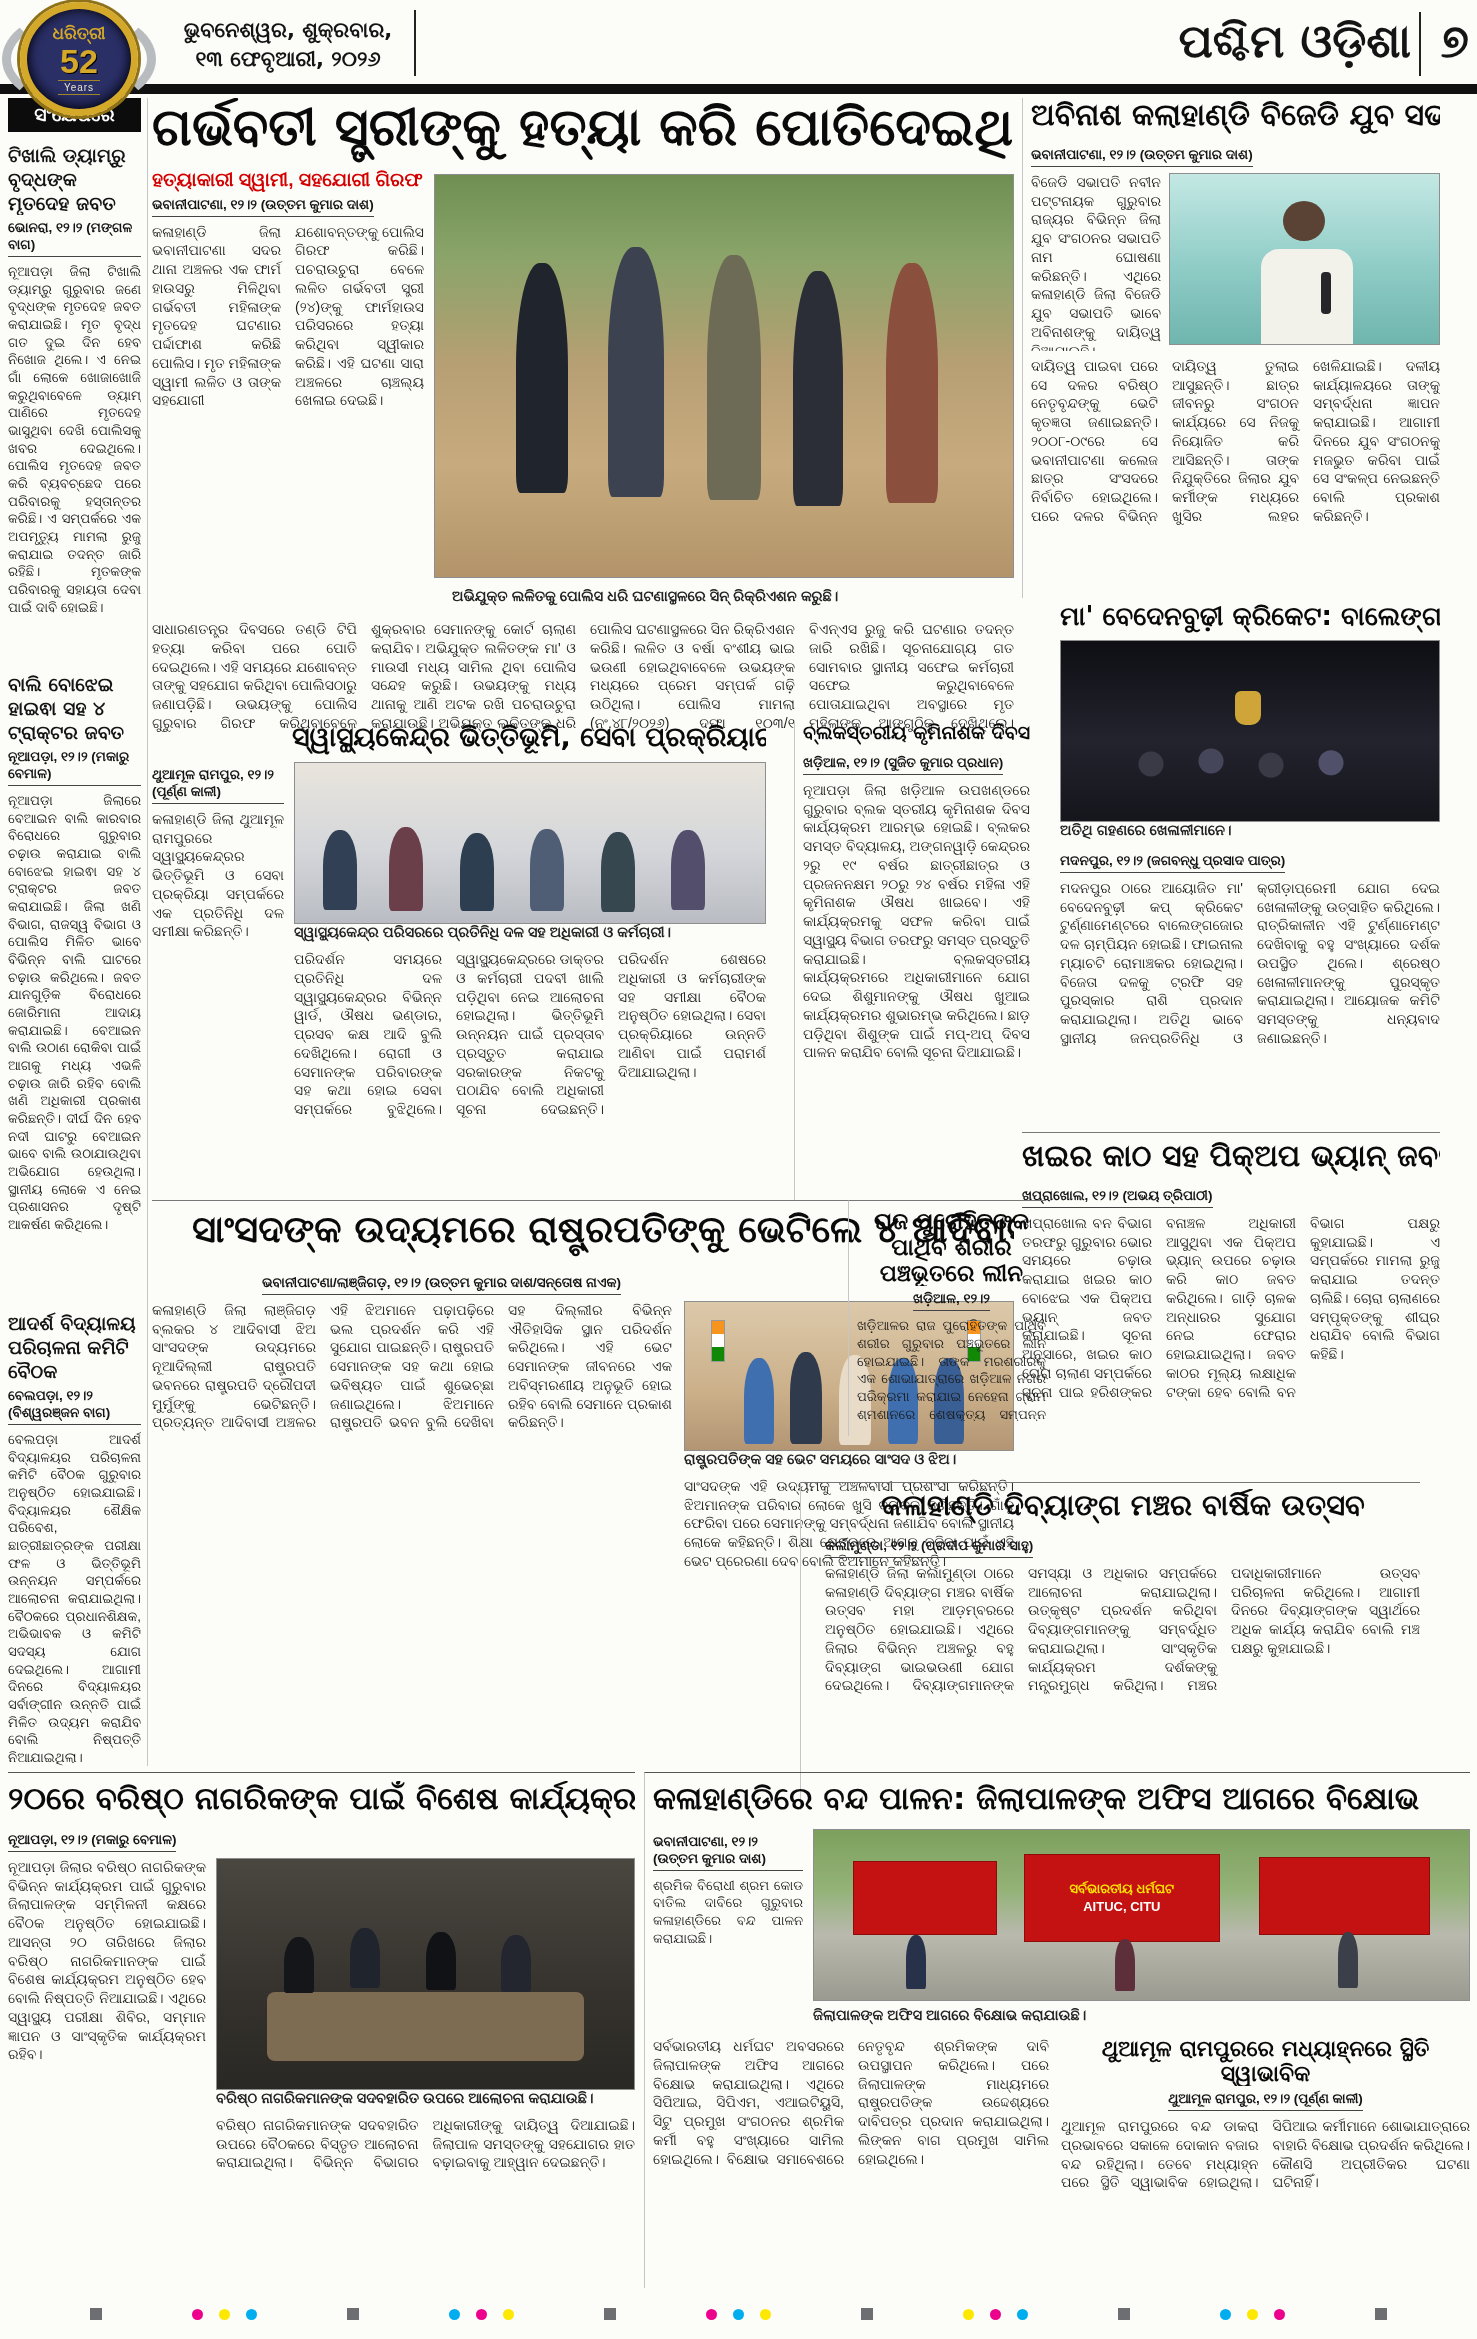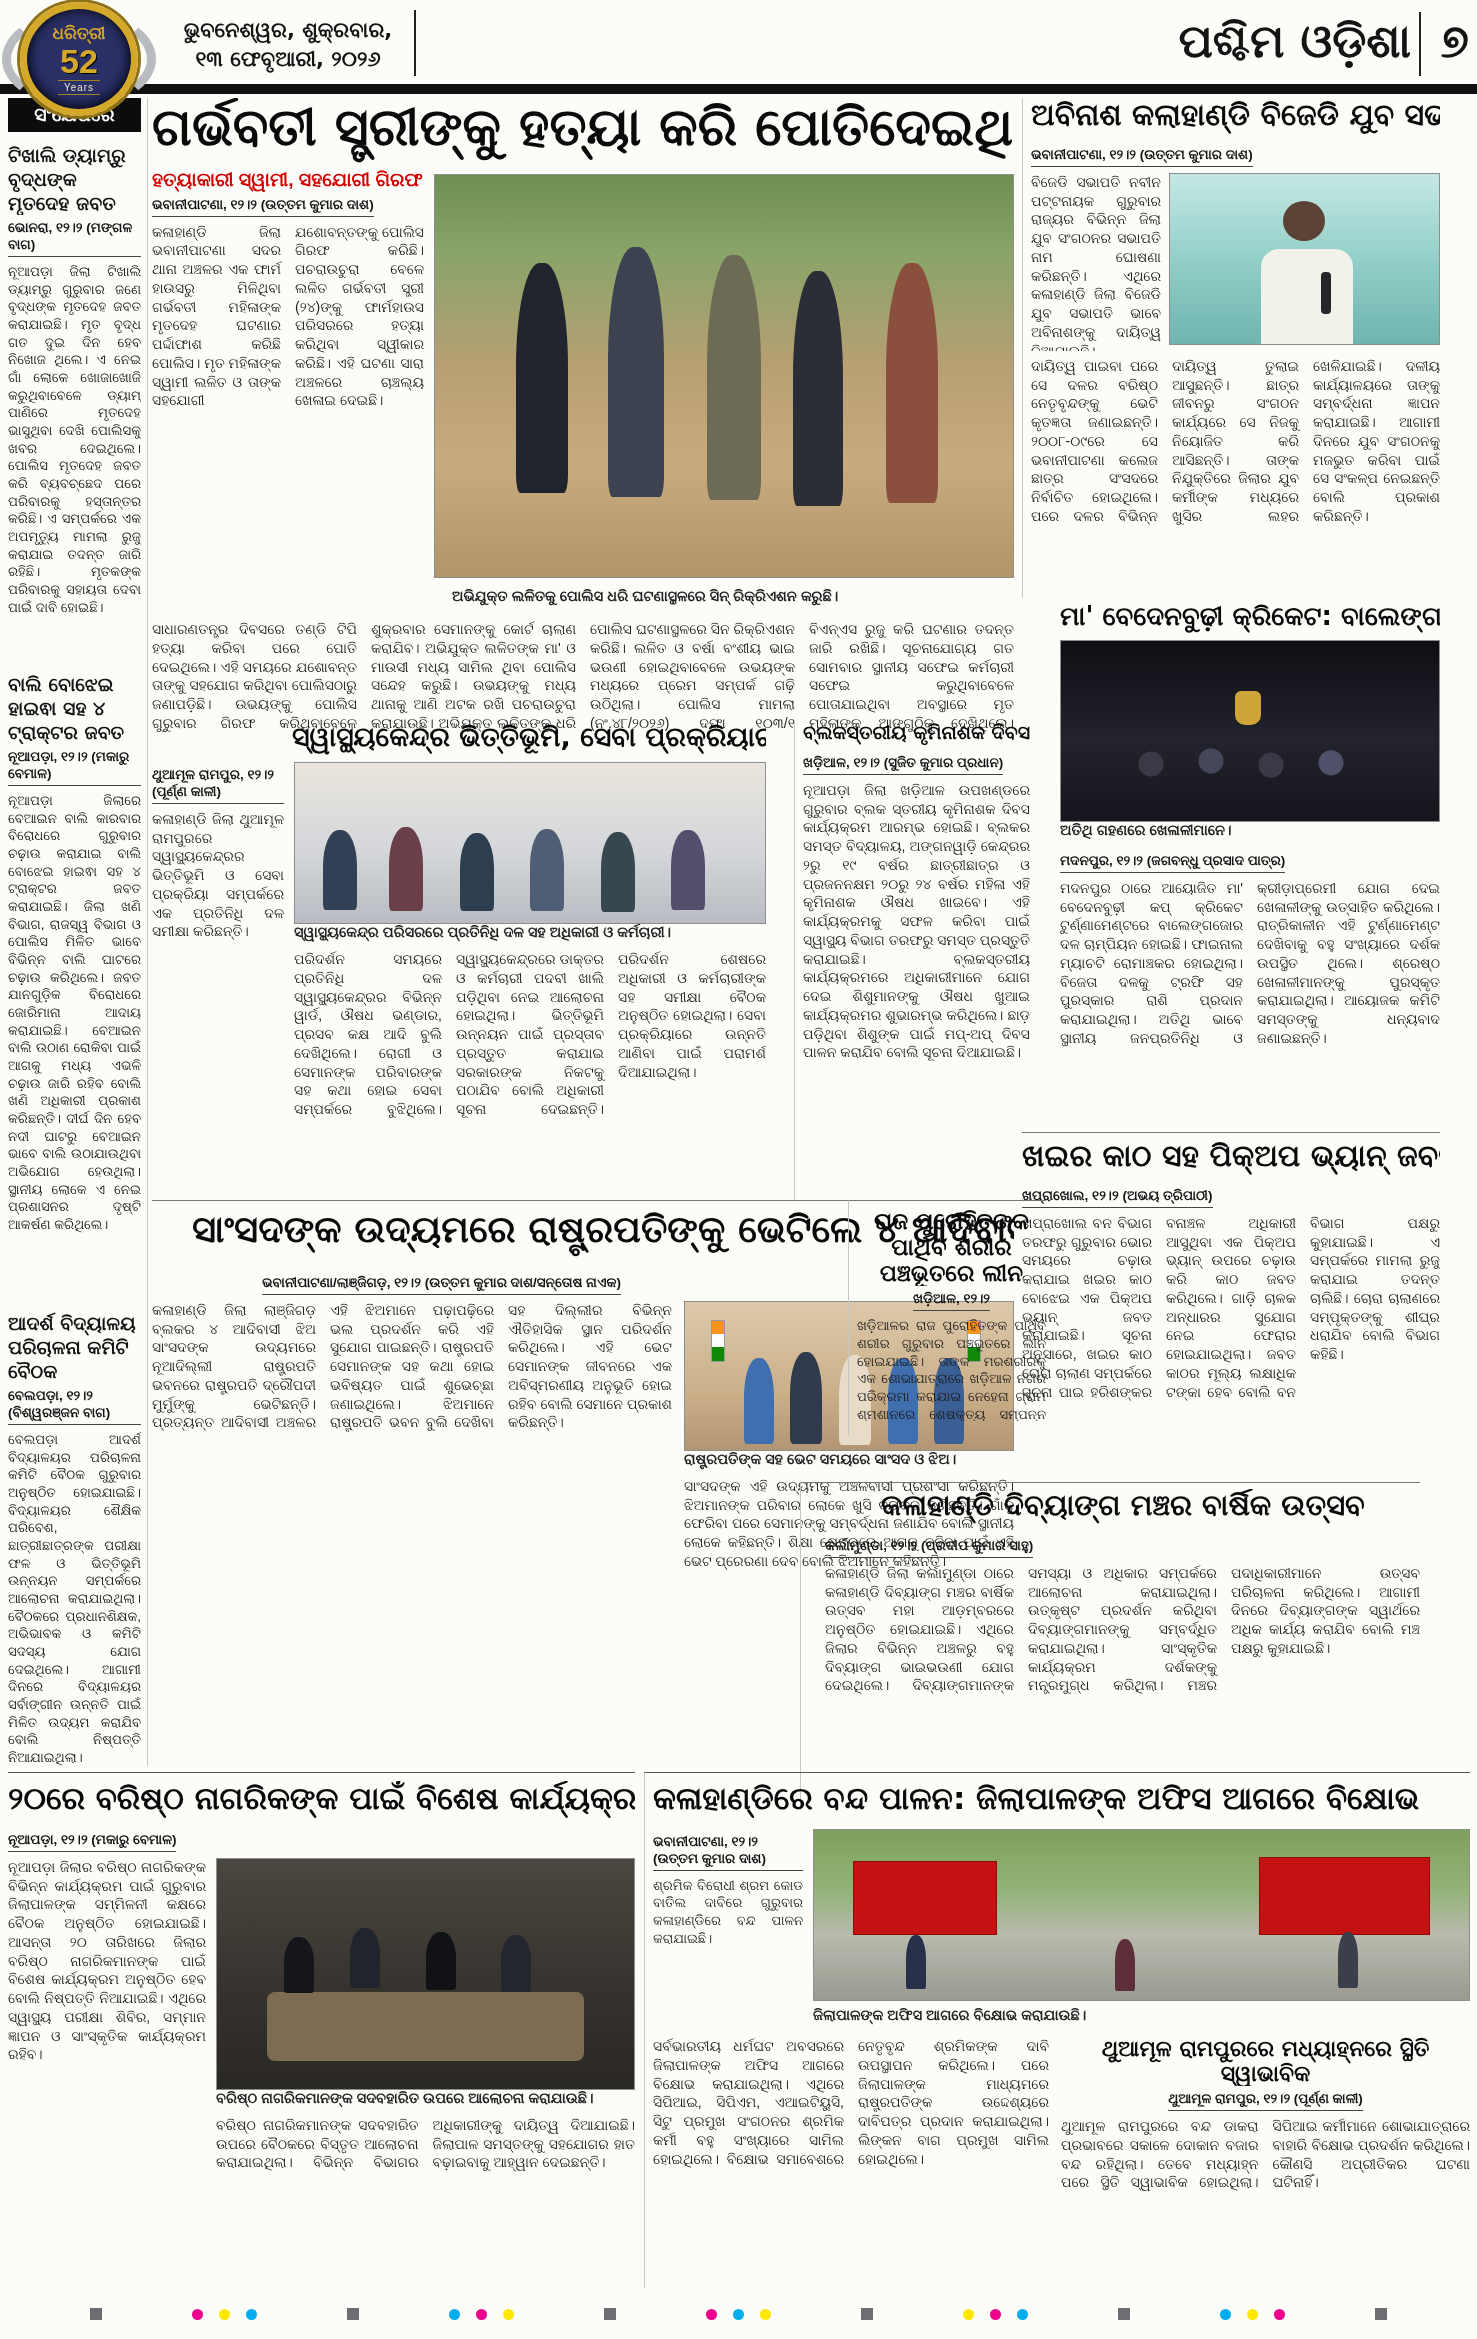--- a/index.html
+++ b/index.html
@@ -234,20 +234,24 @@
 
   <div class="art" style="left:644px;top:1772px;width:826px;height:516px;border-top:1.5px solid #555;padding-top:8px;border-left:1px solid var(--col-rule);padding-left:8px;">
     <div class="hl one" style="font-size:31px;height:48px;">କଳାହାଣ୍ଡିରେ ବନ୍ଦ ପାଳନ: ଜିଲାପାଳଙ୍କ ଅଫିସ ଆଗରେ ବିକ୍ଷୋଭ</div>
     <div style="display:flex;gap:10px;height:178px;">
       <div style="width:150px;overflow:hidden;">
         <div class="dl">ଭବାନୀପାଟଣା, ୧୨।୨ (ଉତ୍ତମ କୁମାର ଦାଶ)</div>
         <div class="bd" style="height:118px;font-size:13.2px;">ଶ୍ରମିକ ବିରୋଧୀ ଶ୍ରମ କୋଡ ବାତିଲ ଦାବିରେ ଗୁରୁବାର କଳାହାଣ୍ଡିରେ ବନ୍ଦ ପାଳନ କରାଯାଇଛି।</div>
       </div>
       <div class="photo" style="flex:1;height:172px;background:linear-gradient(180deg,#7da05e 0%,#93b377 35%,#b9b9ae 62%,#9a9a90 100%);">
         <div class="banner" style="left:6%;top:18%;width:22%;height:44%;"></div>
+        <div class="banner" style="left:32%;top:14%;width:30%;height:52%;font-size:13px;display:flex;flex-direction:column;justify-content:center;gap:2px;">
+          <div style="color:#ffe800;font-weight:bold;">ସର୍ବଭାରତୀୟ ଧର୍ମଘଟ</div>
+          <div style="font-weight:bold;">AITUC, CITU</div>
+        </div>
         <div class="banner" style="left:68%;top:16%;width:26%;height:46%;"></div>
         <div class="pfig" style="left:14%;top:62%;width:20px;height:54px;background:#27314a;"></div>
         <div class="pfig" style="left:46%;top:64%;width:20px;height:52px;background:#5d2f3a;"></div>
         <div class="pfig" style="left:80%;top:60%;width:20px;height:56px;background:#3a3f4a;"></div>
       </div>
     </div>
     <div class="cap" style="height:26px;padding-left:160px;">ଜିଲାପାଳଙ୍କ ଅଫିସ ଆଗରେ ବିକ୍ଷୋଭ କରାଯାଉଛି।</div>
     <div style="display:flex;gap:12px;height:240px;margin-top:4px;">
       <div class="bd cols2" style="width:396px;height:238px;">ସର୍ବଭାରତୀୟ ଧର୍ମଘଟ ଅବସରରେ ଜିଲାପାଳଙ୍କ ଅଫିସ ଆଗରେ ବିକ୍ଷୋଭ କରାଯାଇଥିଲା। ଏଥିରେ ସିପିଆଇ, ସିପିଏମ, ଏଆଇଟିୟୁସି, ସିଟୁ ପ୍ରମୁଖ ସଂଗଠନର ଶ୍ରମିକ କର୍ମୀ ବହୁ ସଂଖ୍ୟାରେ ସାମିଲ ହୋଇଥିଲେ। ବିକ୍ଷୋଭ ସମାବେଶରେ ନେତୃବୃନ୍ଦ ଶ୍ରମିକଙ୍କ ଦାବି ଉପସ୍ଥାପନ କରିଥିଲେ। ପରେ ଜିଲାପାଳଙ୍କ ମାଧ୍ୟମରେ ରାଷ୍ଟ୍ରପତିଙ୍କ ଉଦ୍ଦେଶ୍ୟରେ ଦାବିପତ୍ର ପ୍ରଦାନ କରାଯାଇଥିଲା। ଲିଙ୍କନ ବାଗ ପ୍ରମୁଖ ସାମିଲ ହୋଇଥିଲେ।</div>
       <div style="flex:1;overflow:hidden;">

